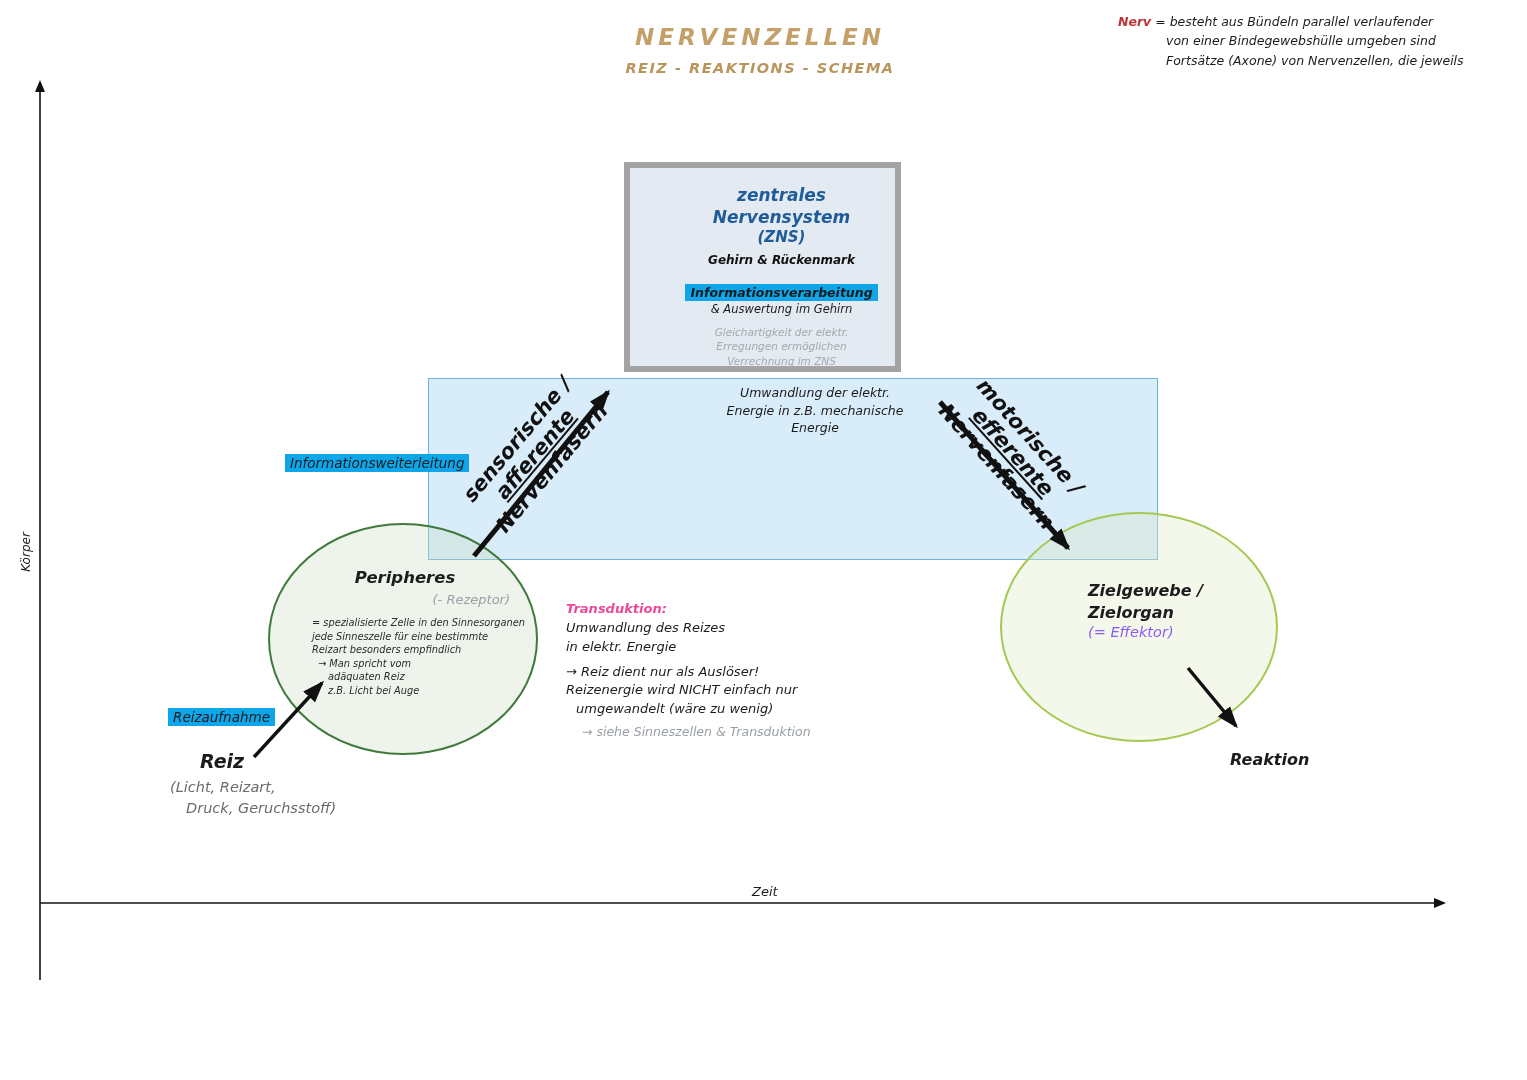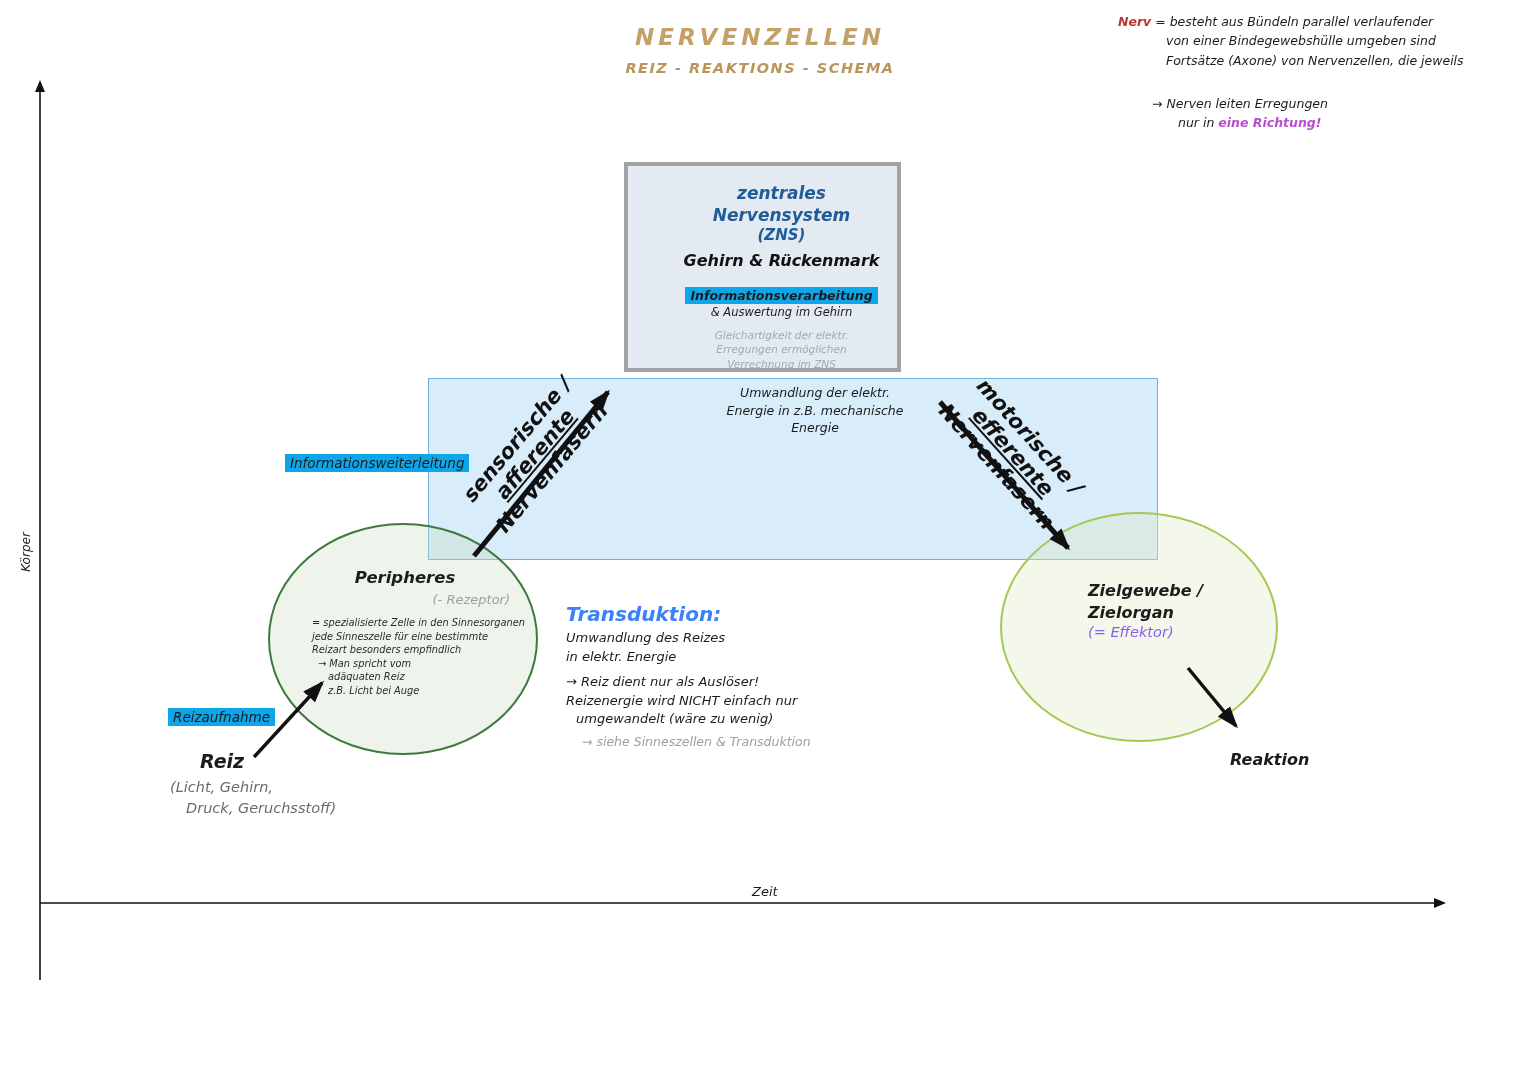--- a/index.html
+++ b/index.html
@@ -32,26 +32,26 @@
   .nerv-note { left: 1118px; top: 12px; width: 400px; font-size: 12.5px; line-height: 1.55; z-index: 6; }
   .nerv-note .term { color: #bd3434; font-weight: bold; }
   .nerv-note .ind { padding-left: 48px; display: block; }
   .nerv-direction { left: 1152px; top: 94px; width: 340px; font-size: 12.5px; line-height: 1.55; z-index: 6; }
   .nerv-direction .ind2 { padding-left: 26px; display: block; }
   .purple { color: #b84ecf; font-weight: bold; }
 
   
   .zns-box {
     left: 624px; top: 162px; width: 277px; height: 210px;
-    background: #e4eaf1; border: 4px solid #a3a3a3;
+    background: #e4eaf1; border: 6px solid #a3a3a3;
     z-index: 3; text-align: center; padding-top: 16px; padding-left: 38px;
   }
   .zns-title { color: #1f5c99; font-size: 17px; font-weight: bold; line-height: 1.3; }
   .zns-title2 { color: #1f5c99; font-size: 15px; font-weight: bold; }
-  .zns-sub { color: #111; font-size: 16px; font-weight: bold; margin-top: 7px; }
+  .zns-sub { color: #111; font-size: 12px; font-weight: bold; margin-top: 7px; }
   .zns-task { margin-top: 9px; font-size: 12.5px; font-weight: bold; }
   .zns-task-cont { font-size: 11.5px; margin-top: 1px; }
   .zns-gray { margin-top: 9px; font-size: 10.5px; color: #a3a9af; line-height: 1.35; }
 
   .pns-box {
     left: 428px; top: 378px; width: 730px; height: 182px;
     background: #d9ecfa; border: 1.5px solid #70b2dc;
     z-index: 1;
   }
   .pns-conversion {
@@ -101,21 +101,21 @@
   .sz-details .i1 { padding-left: 6px; }
   .sz-details .i2 { padding-left: 16px; }
 
   
   .reiz-title { left: 200px; top: 750px; font-size: 19px; font-weight: bold; z-index: 6; }
   .reiz-ex1 { left: 170px; top: 779px; font-size: 14.5px; color: #6b6b6b; z-index: 6; }
   .reiz-ex2 { left: 186px; top: 800px; font-size: 14.5px; color: #6b6b6b; z-index: 6; }
 
   
   .trans { left: 566px; top: 600px; width: 320px; font-size: 13px; line-height: 1.45; z-index: 6; }
-  .trans .head { color: #3b82f6; font-weight: bold; font-size: 20px; }
+  .trans .head { color: #ec4899; font-weight: bold; font-size: 13px; }
   .trans .gap { margin-top: 6px; }
   .trans .i1 { padding-left: 10px; }
   .trans .gray { color: #9aa0a6; padding-left: 16px; margin-top: 4px; font-size: 12.5px; }
 
   
   .ziel { left: 1088px; top: 580px; font-size: 16px; font-weight: bold; line-height: 1.35; z-index: 6; }
   .ziel .gray { color: #8b5cf6; font-weight: normal; font-size: 14.5px; }
   .reaktion { left: 1230px; top: 750px; font-size: 16px; font-weight: bold; z-index: 6; }
 
   
@@ -169,26 +169,20 @@
   </svg>
 
   <div class="abs title-main">NERVENZELLEN</div>
   <div class="abs title-sub">REIZ - REAKTIONS - SCHEMA</div>
 
   <div class="abs nerv-note">
     <span class="term">Nerv</span><span> = besteht aus Bündeln parallel verlaufender</span>
     <span class="ind">von einer Bindegewebshülle umgeben sind</span>
     <span class="ind">Fortsätze (Axone) von Nervenzellen, die jeweils</span>
   </div>
-  <div class="abs nerv-direction">
-    <span>→ Nerven leiten Erregungen</span>
-    <span class="ind2">
-      <span>nur in </span><span class="purple">eine Richtung!</span>
-    </span>
-  </div>
 
   <div class="abs pns-conversion">
     <div>Umwandlung der elektr.</div>
     <div>Energie in z.B. mechanische</div>
     <div>Energie</div>
   </div>
 
   <div class="abs fiber fiber-afferent">
     <div>sensorische /</div>
     <div class="ul">afferente</div>
@@ -212,21 +206,21 @@
   <div class="abs sz-details">
     <div>= spezialisierte Zelle in den Sinnesorganen</div>
     <div>jede Sinneszelle für eine bestimmte</div>
     <div>Reizart besonders empfindlich</div>
     <div class="i1">→ Man spricht vom</div>
     <div class="i2">adäquaten Reiz</div>
     <div class="i2">z.B. Licht bei Auge</div>
   </div>
 
   <div class="abs reiz-title">Reiz</div>
-  <div class="abs reiz-ex1">(Licht, Gehirn,</div>
+  <div class="abs reiz-ex1">(Licht, Reizart,</div>
   <div class="abs reiz-ex2">Druck, Geruchsstoff)</div>
 
   <div class="abs trans">
     <div class="head">Transduktion:</div>
     <div>Umwandlung des Reizes</div>
     <div>in elektr. Energie</div>
     <div class="gap">→ Reiz dient nur als Auslöser!</div>
     <div>Reizenergie wird NICHT einfach nur</div>
     <div class="i1">umgewandelt (wäre zu wenig)</div>
     <div class="gray">→ siehe Sinneszellen &amp; Transduktion</div>

